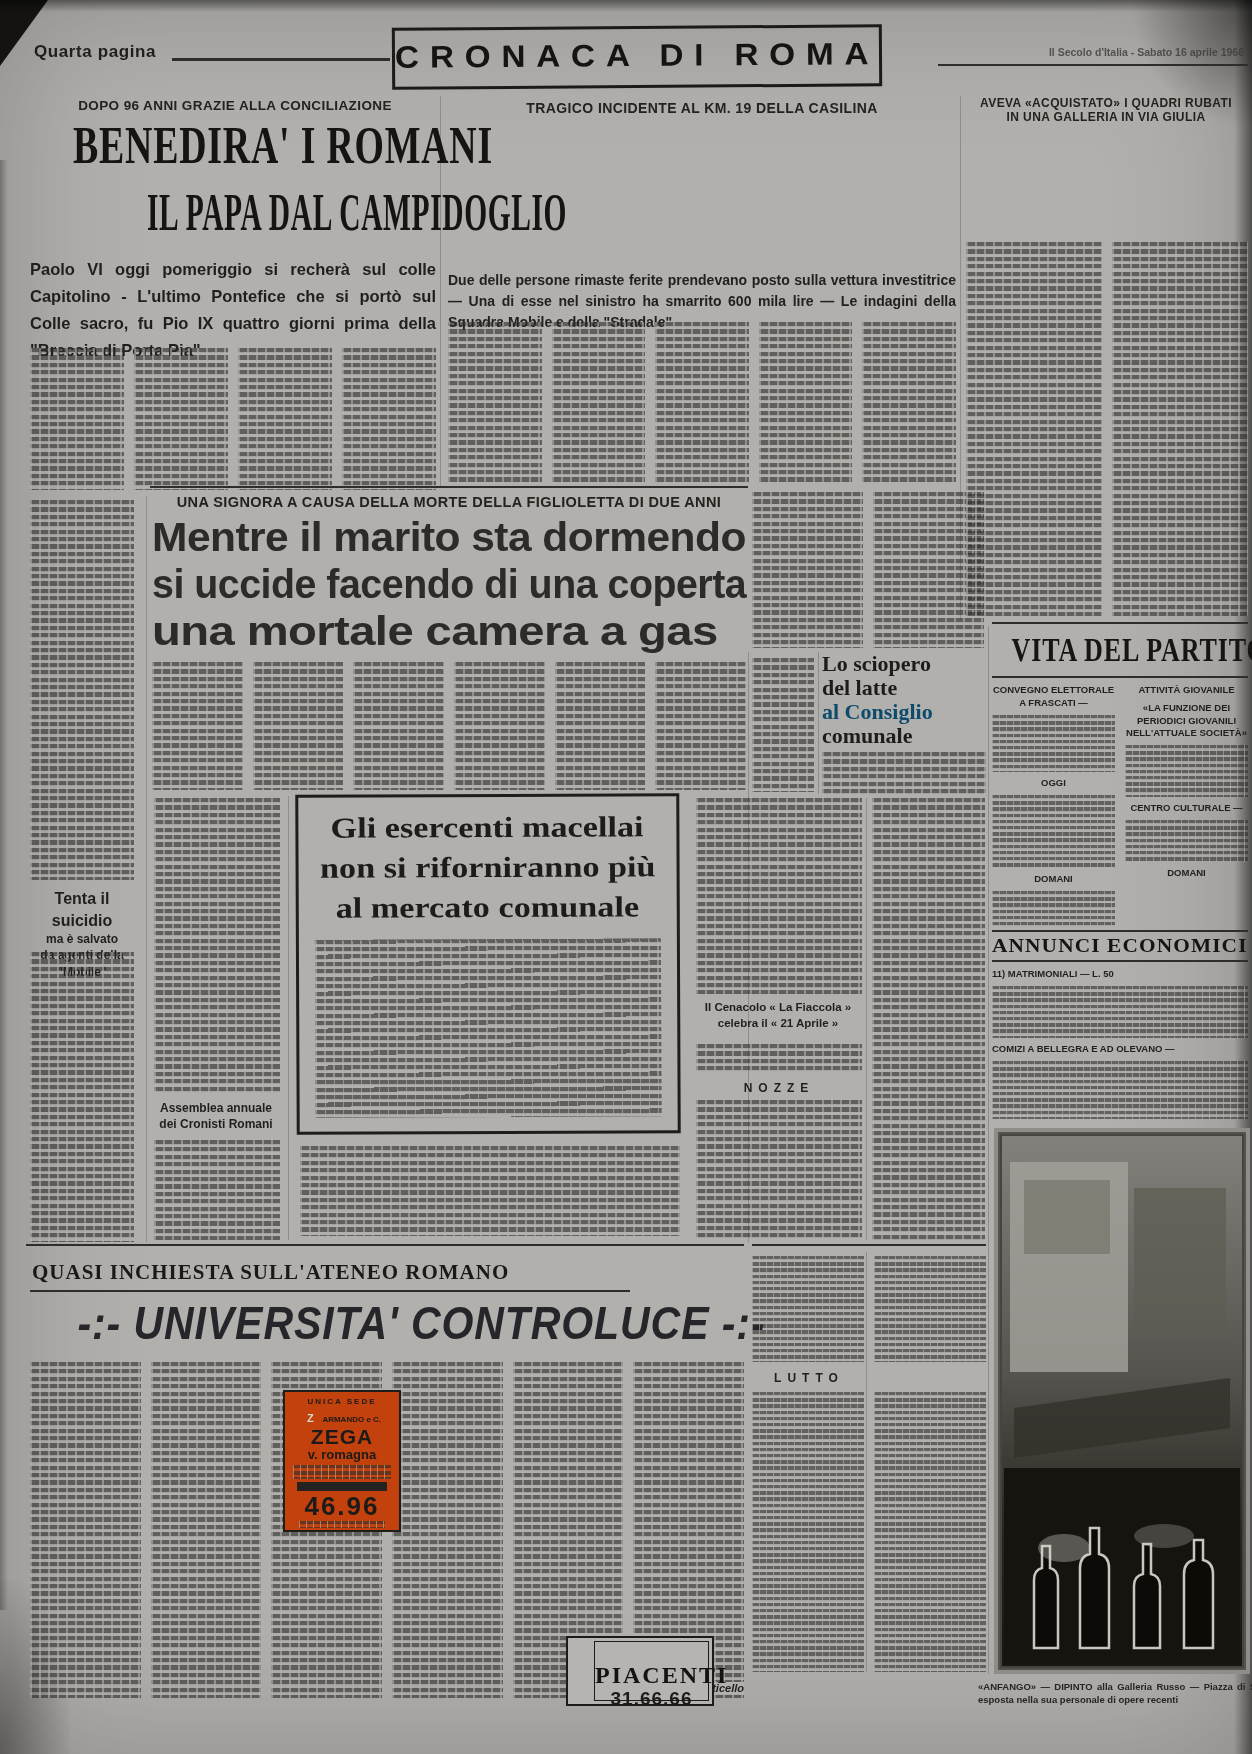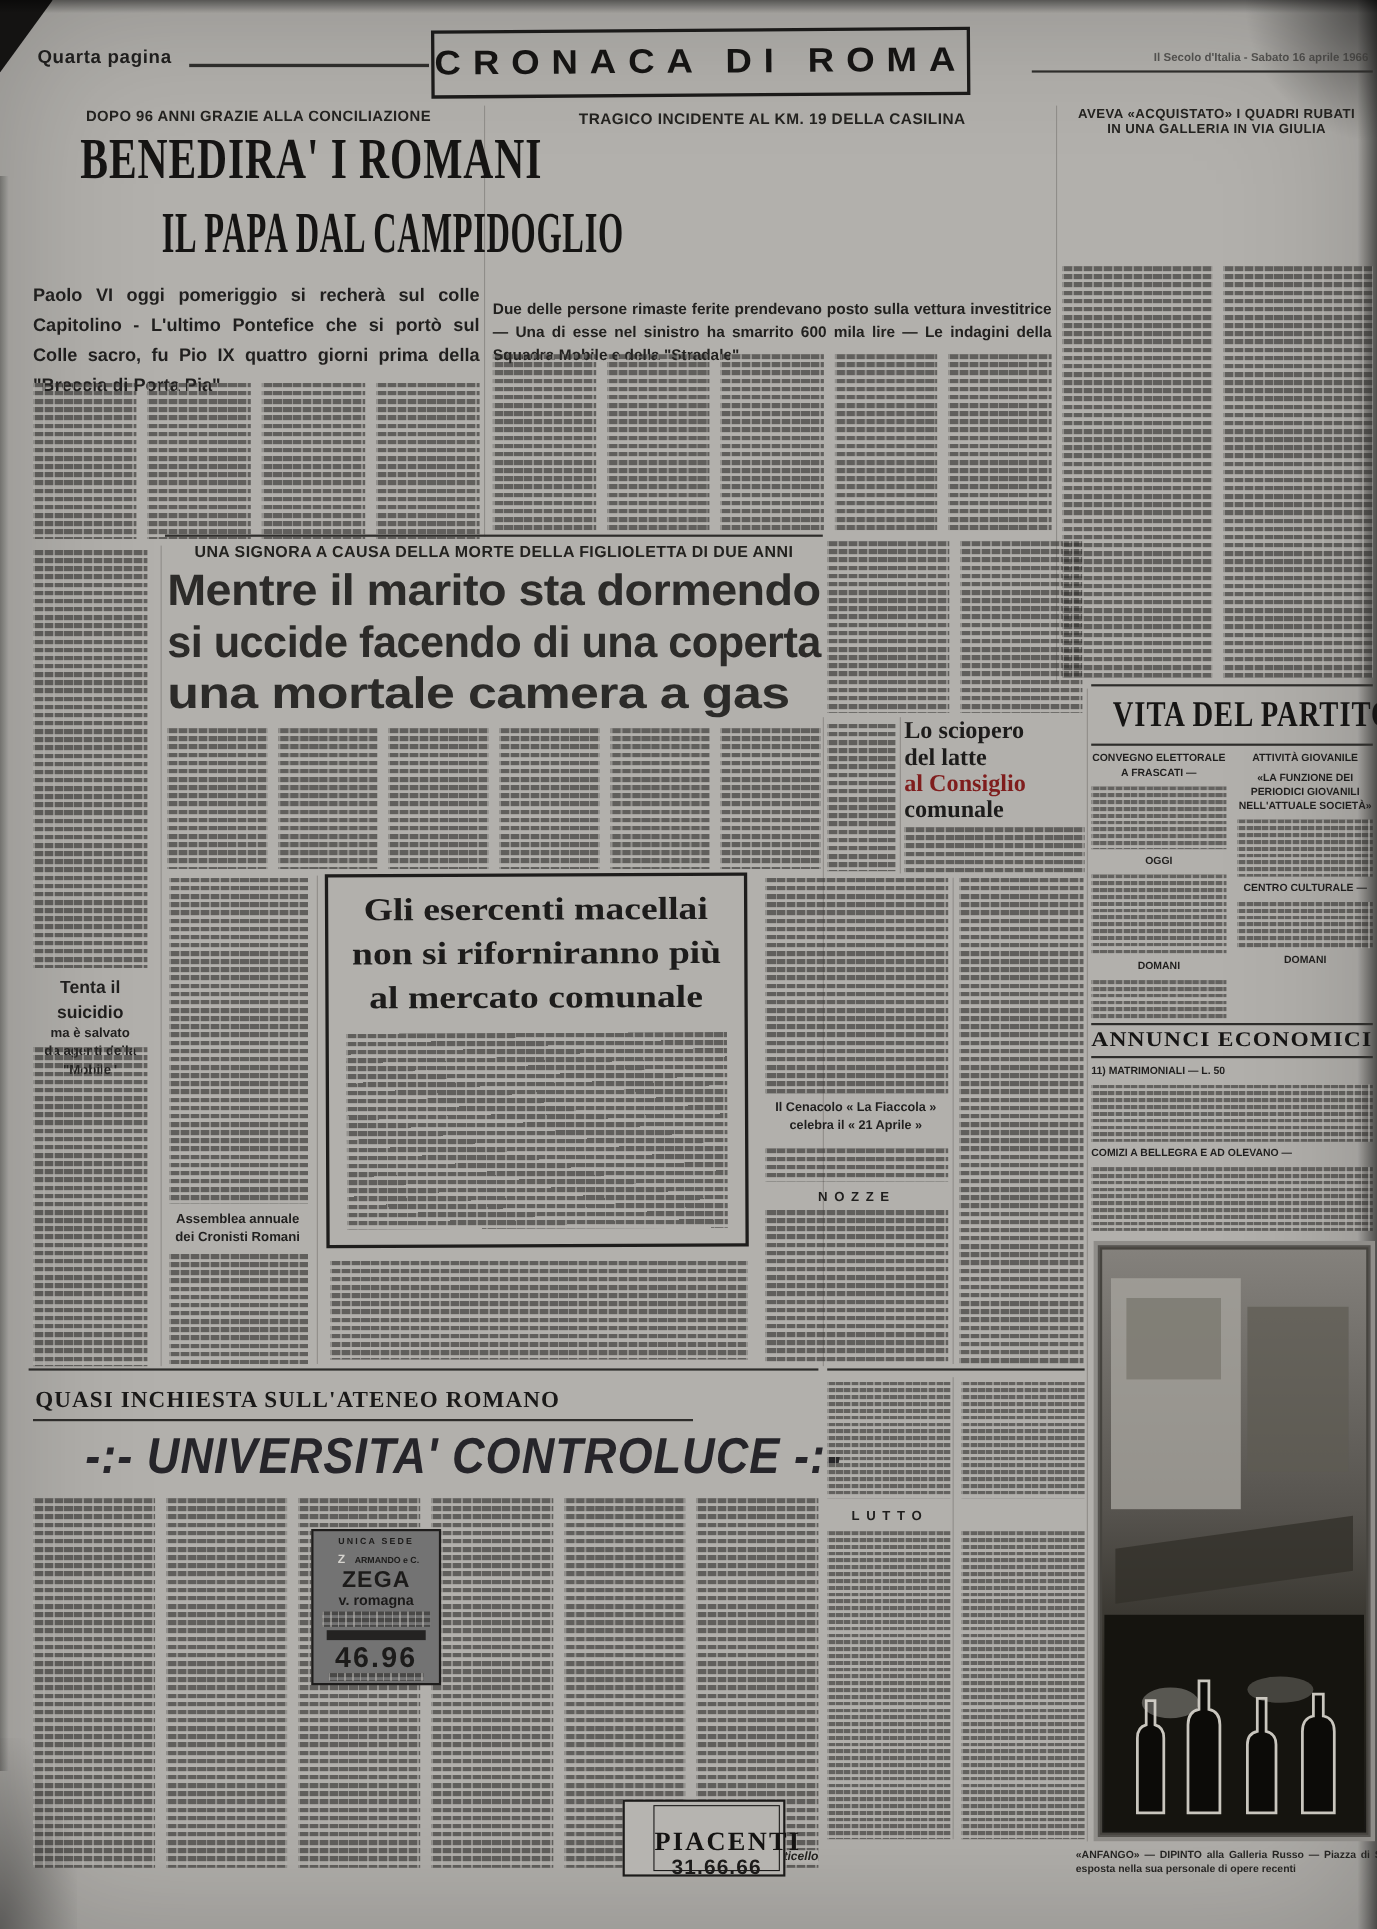--- a/index.html
+++ b/index.html
@@ -24,21 +24,21 @@
   .kick{font-weight:700;letter-spacing:.4px;color:#23221f;}
   .hl{display:block;white-space:nowrap;}
   .h-papa{font-family:"Liberation Serif",serif;font-weight:700;font-size:47px;line-height:67px;color:#151413;letter-spacing:1px;}
   .h-ucciso{font-family:"Liberation Serif",serif;font-weight:700;font-size:54px;line-height:74px;color:#171615;}
   .h-arr{font-weight:700;font-size:44px;line-height:49px;color:#1b1a19;letter-spacing:-1px;}
   .h-gas{font-weight:700;font-size:40px;line-height:47px;color:#2c2b29;letter-spacing:-.5px;}
   .h-mac{font-family:"Liberation Serif",serif;font-weight:700;font-size:29px;line-height:40px;color:#1d1c1b;}
   .h-uni{font-weight:700;font-style:italic;font-size:46px;color:#26252a;letter-spacing:1px;}
   .mh{font-size:9.5px;font-weight:700;line-height:1.35;text-align:center;color:#201f1e;}
   .stack{display:flex;flex-direction:column;gap:5px;}
-  .adbox{background:#737373;border:2px solid #1e1d1c;}
+  .adbox{background:#c2410c;border:2px solid #1e1d1c;}
   .zlogo{display:inline-block;width:15px;height:15px;background:#14131
 
 
 2;color:#d6d4cf;font-weight:700;font-size:11px;line-height:15px;text-align:center;}
 </style>
 </head>
 <body>
 
 <div class="page">
 
@@ -151,21 +151,21 @@
     <div class="mh" style="font-size:11.5px;">celebra il « 21 Aprile »</div>
   </div>
   <div class="abs ft" style="left:696px;top:1044px;width:166px;height:30px;"></div>
   <div class="abs mh" style="left:696px;top:1080px;width:166px;font-size:12px;letter-spacing:6px;">NOZZE</div>
   <div class="abs ft" style="left:696px;top:1100px;width:166px;height:140px;"></div>
   <div class="abs ft" style="left:872px;top:798px;width:113px;height:442px;"></div>
 
   <div class="abs" style="left:822px;top:652px;width:164px;">
     <div class="serif b" style="font-size:22px;line-height:24px;color:#1d1c1b;">Lo sciopero</div>
     <div class="serif b" style="font-size:22px;line-height:24px;color:#1d1c1b;">del latte</div>
-    <div class="serif b" style="font-size:22px;line-height:24px;color:#7f1d1d;">al Consiglio</div>
+    <div class="serif b" style="font-size:22px;line-height:24px;color:#0c4a6e;">al Consiglio</div>
     <div class="serif b" style="font-size:22px;line-height:24px;color:#1d1c1b;">comunale</div>
   </div>
   <div class="abs ft" style="left:822px;top:752px;width:164px;height:42px;"></div>
 
   <div class="abs rule" style="left:992px;top:622px;width:256px;height:2px;"></div>
   <div class="abs ctr" style="left:992px;top:628px;width:256px;height:44px;">
     <span class="hl serif b" style="font-size: 30px; line-height: 44px; color: rgb(22, 21, 20); letter-spacing: 1px; display: inline-block; white-space: nowrap; transform-origin: center center; transform: scale(0.867797, 1.1);">VITA DEL PARTITO</span>
   </div>
   <div class="abs rule" style="left:992px;top:676px;width:256px;height:2px;"></div>
 

